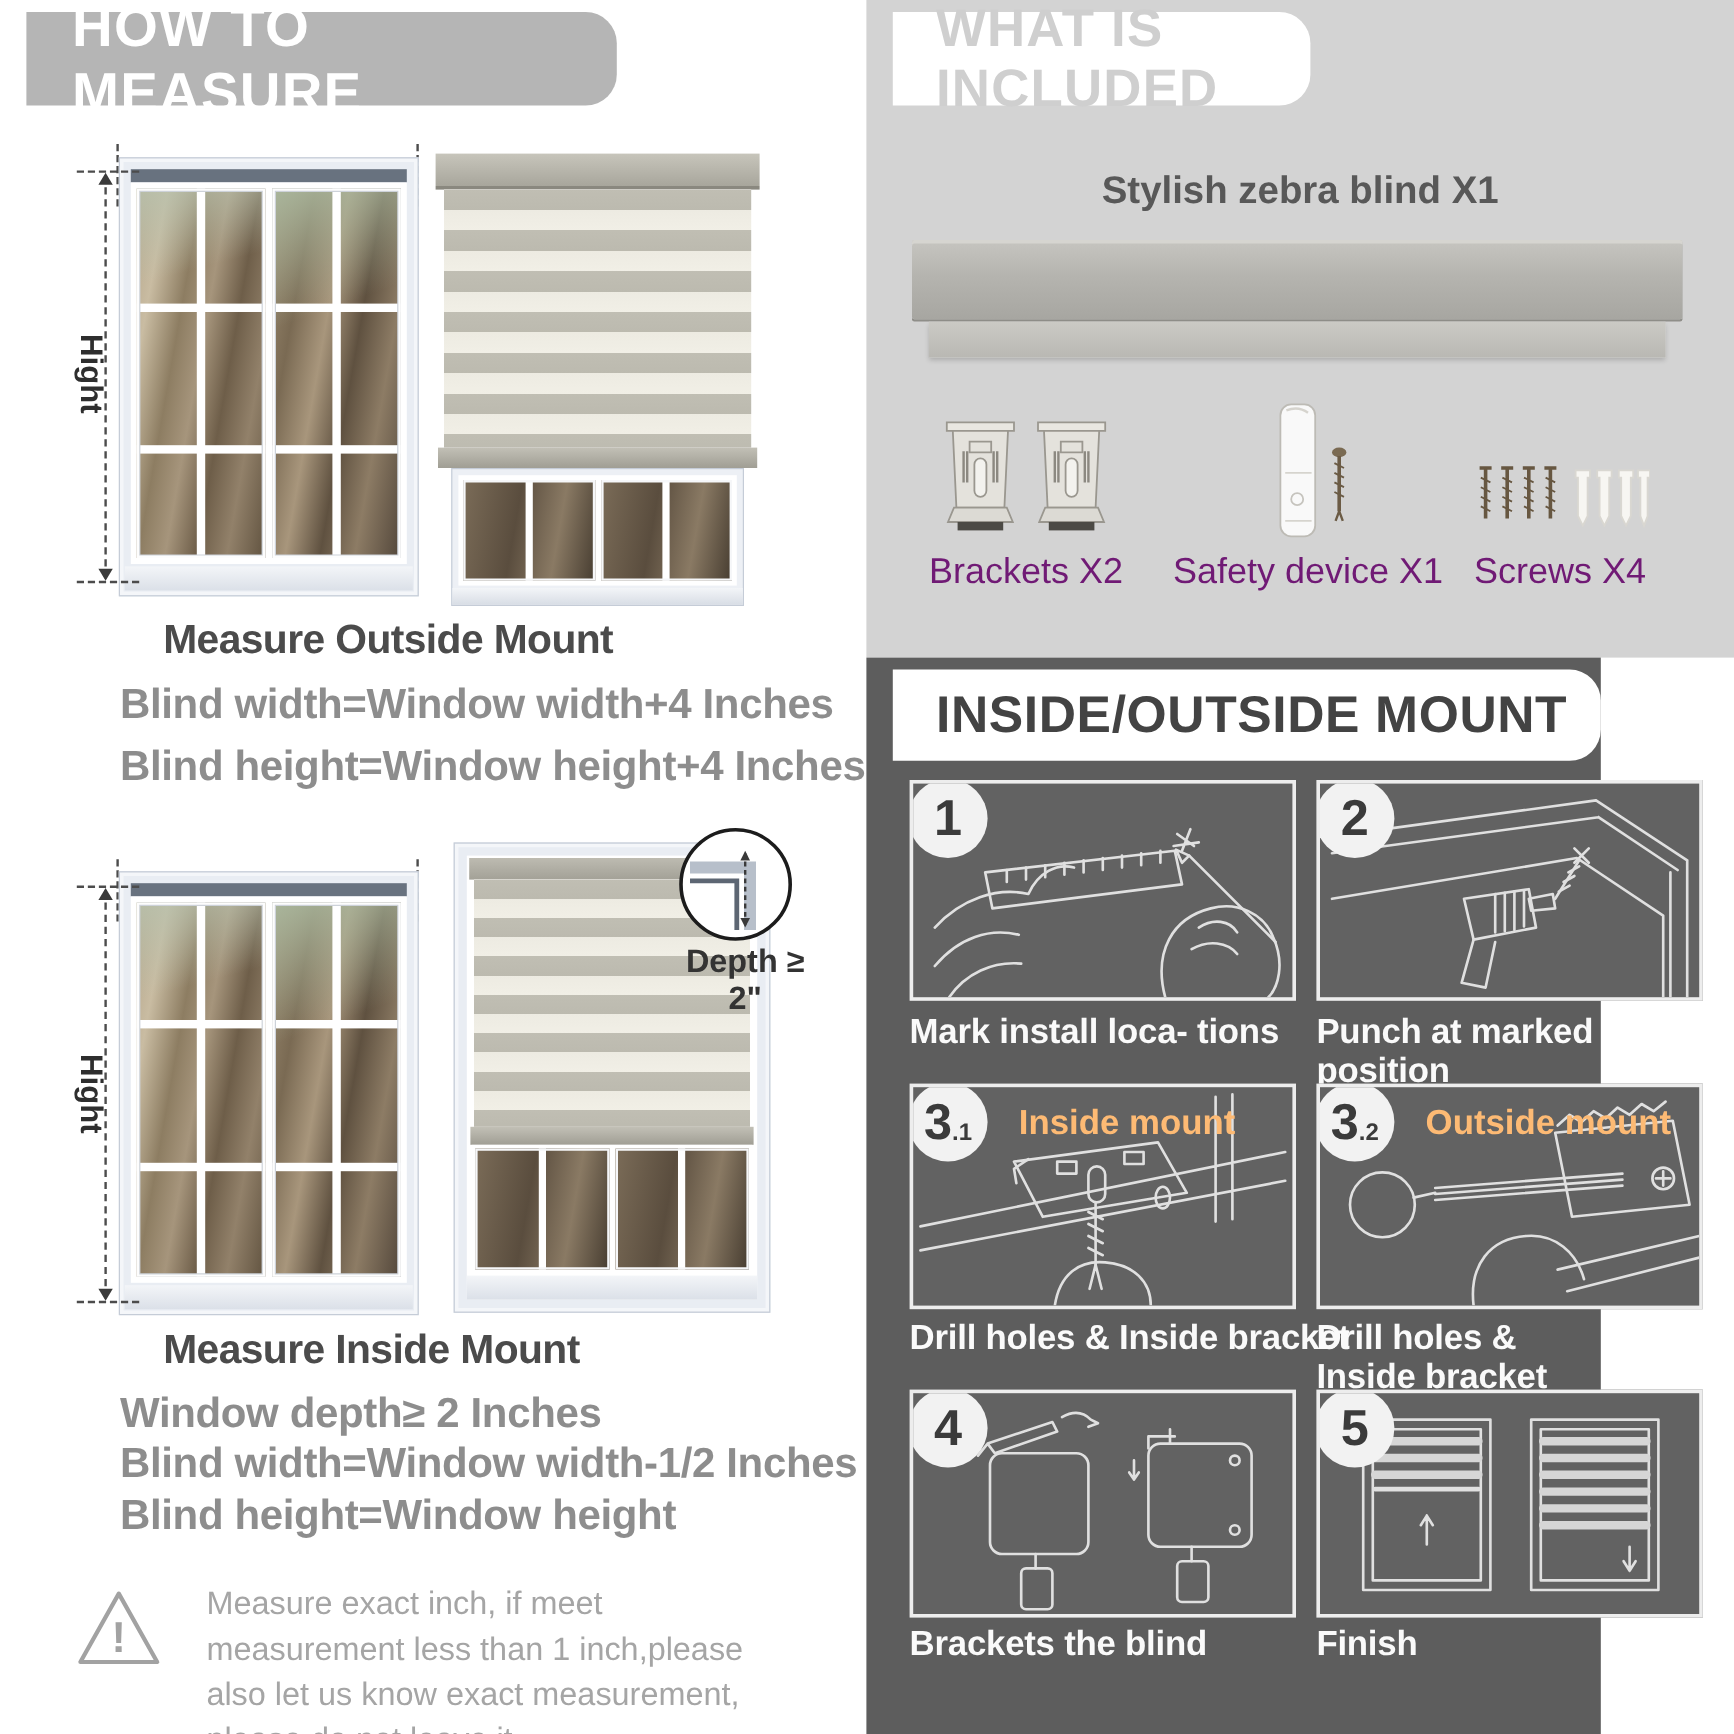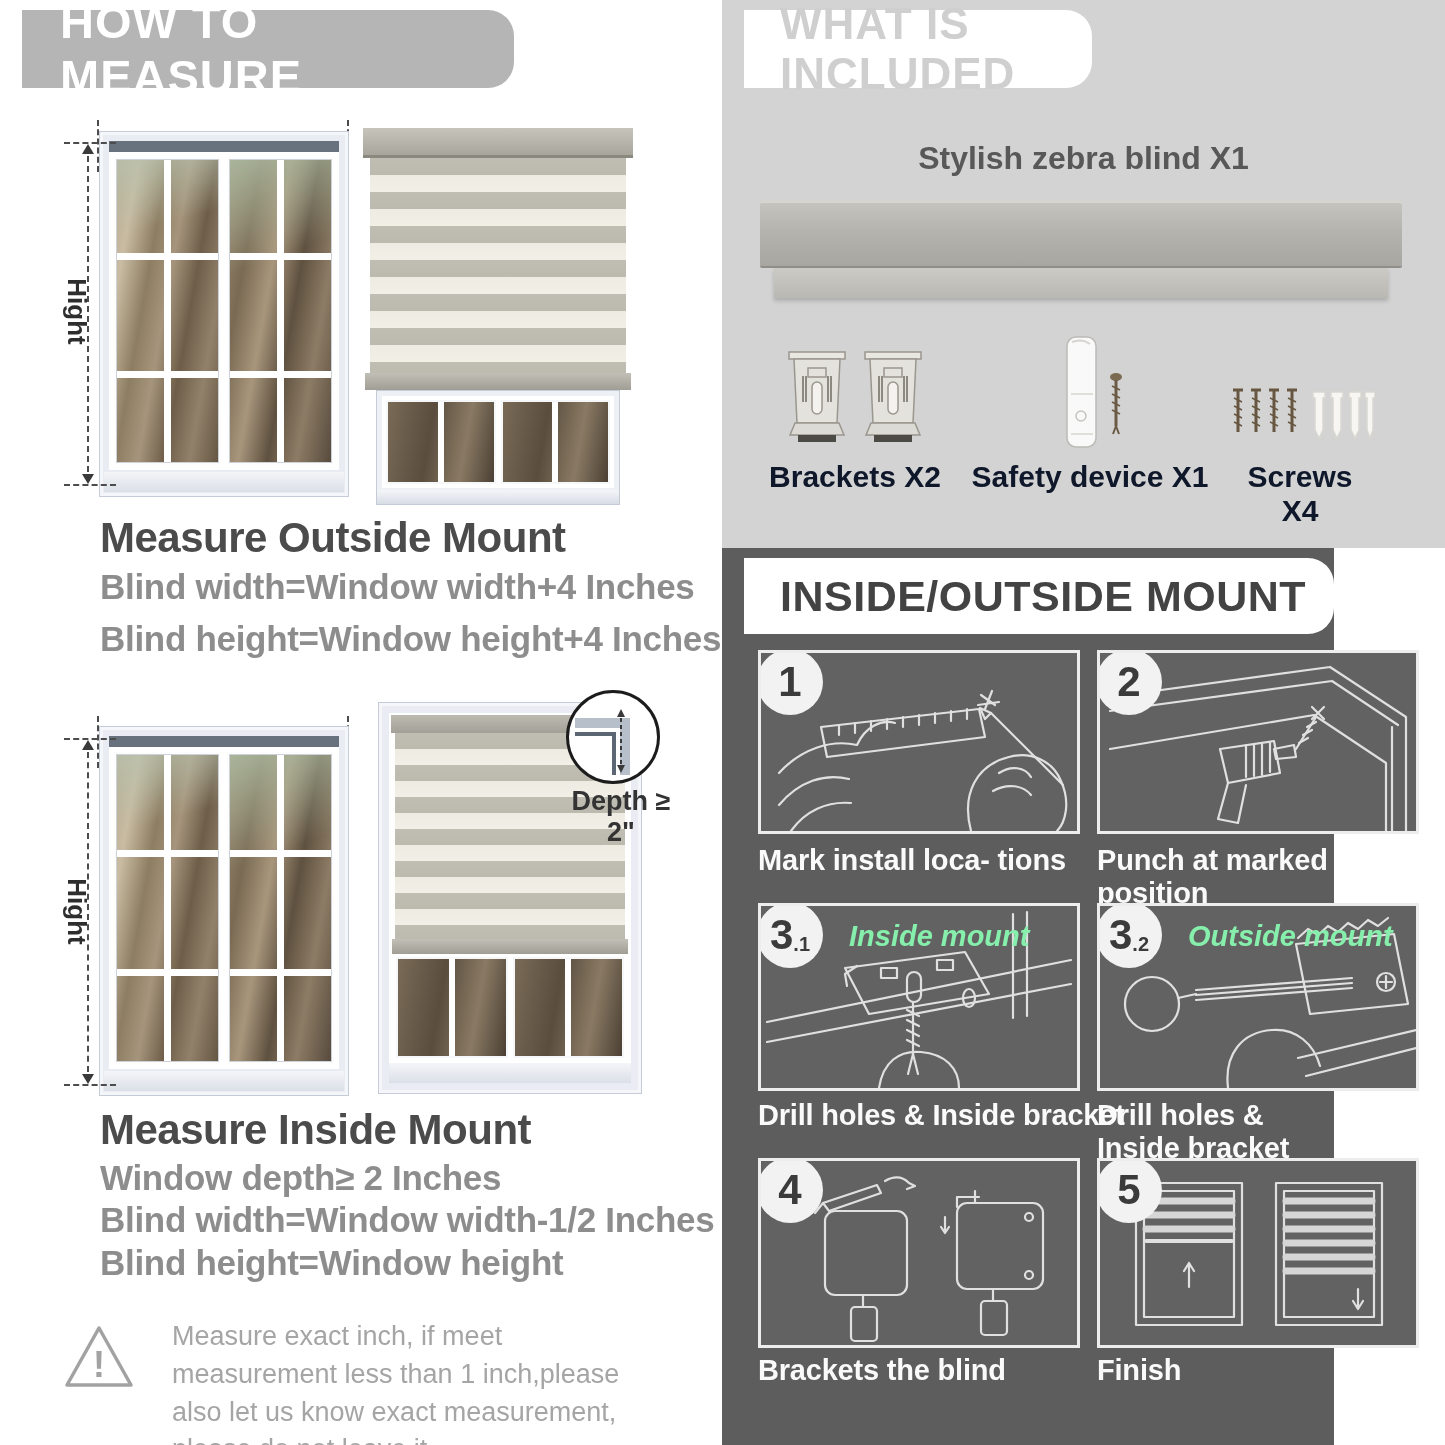--- a/index.html
+++ b/index.html
@@ -9,21 +9,21 @@
   
   .hdr{position:absolute;border-radius:0 26px 26px 0;display:flex;align-items:center;margin-left:22px;}
   .hdr-left{left:0;top:10px;width:492px;height:78px;background:#b5b5b5;}
   .hdr-left span{color:#ffffff;font-size:47px;font-weight:700;letter-spacing:1px;padding-left:38px;}
   .hdr-wii{left:0;top:10px;width:348px;height:78px;background:#ffffff;}
   .hdr-wii span{color:#cfcfcf;font-size:44px;font-weight:700;letter-spacing:1px;padding-left:36px;}
   .hdr-mount{left:0;top:10px;width:590px;height:76px;background:#ffffff;}
   .hdr-mount span{color:#434343;font-size:43px;font-weight:700;letter-spacing:.5px;padding-left:36px;}
 
   
-  .ltitle{position:absolute;font-size:42px;font-weight:700;color:#4b4b4b;letter-spacing:-.5px;}
+  .ltitle{position:absolute;font-size:34px;font-weight:700;color:#4b4b4b;letter-spacing:-.5px;margin-left:36px;}
   .lbody{position:absolute;font-size:35px;font-weight:700;color:#8d8d8d;letter-spacing:-.3px;}
   .warntext{position:absolute;font-size:27px;font-weight:400;color:#a5a5a5;line-height:1.4;}
 
   
   .dimh{position:absolute;height:34px;margin-top:24px;}
   .dimh .ln{position:absolute;left:6px;right:6px;top:15px;border-top:2px dashed #4c4c4c;}
   .dimh .tk{position:absolute;top:-8px;height:52px;border-left:2px dashed #4c4c4c;}
   .dimh .tk.r{right:0;} .dimh .tk.l{left:0;}
   .dimh .ah{position:absolute;top:10px;width:0;height:0;border-top:6px solid transparent;border-bottom:6px solid transparent;}
   .dimh .ah.l{left:3px;border-right:10px solid #3a3a3a;}
@@ -103,31 +103,31 @@
   
   .rtop{position:absolute;left:722px;top:0;width:723px;height:548px;background:#d3d3d3;}
   .rdark{position:absolute;left:722px;top:548px;width:612px;height:897px;background:#5d5d5d;}
   .stylish{position:absolute;left:0;top:140px;width:723px;text-align:center;
            font-size:32px;font-weight:700;color:#585858;}
   .hr-top{position:absolute;left:38px;top:200px;width:642px;height:66px;border-radius:2px;
           background:linear-gradient(#c6c5c0 0%,#b5b4af 45%,#a7a6a1 100%);
           box-shadow:inset 0 3px 0 #d6d5d0, 0 2px 0 #8f8e89;}
   .hr-bottom{position:absolute;left:52px;top:268px;width:614px;height:30px;
           background:linear-gradient(#cbcac5,#b9b8b3);box-shadow:0 3px 4px rgba(0,0,0,.18);}
-  .itemlbl{position:absolute;font-size:30px;font-weight:700;color:#0f172a;text-align:center;}
+  .itemlbl{position:absolute;font-size:30px;font-weight:400;color:#701a75;text-align:center;}
   .itm{position:absolute;}
 
   
   .panel{position:absolute;width:322px;border:3px solid #ededed;background:#626262;
          overflow:hidden;box-sizing:border-box;}
   .badge{position:absolute;left:-4px;top:-4px;width:66px;height:66px;border-radius:50%;
          background:#f2f2f2;display:flex;align-items:center;justify-content:center;}
   .badge .n{font-size:42px;font-weight:700;color:#3b3b3b;line-height:1;}
   .badge .s{font-size:20px;font-weight:700;color:#3b3b3b;align-self:flex-end;margin-bottom:12px;}
-  .ptitle{position:absolute;left:88px;top:14px;font-size:29px;font-weight:700;color:#86efac;font-style:italic;}
+  .ptitle{position:absolute;left:88px;top:14px;font-size:29px;font-weight:700;color:#fdba74;}
   .cap{position:absolute;font-size:29px;font-weight:700;color:#fafafa;letter-spacing:-.2px;}
   .art{position:absolute;inset:0;}
 </style>
 </head>
 <body>
 
 <div class="page">
 
   <div class="hdr hdr-left">
     <span>HOW TO MEASURE</span>

